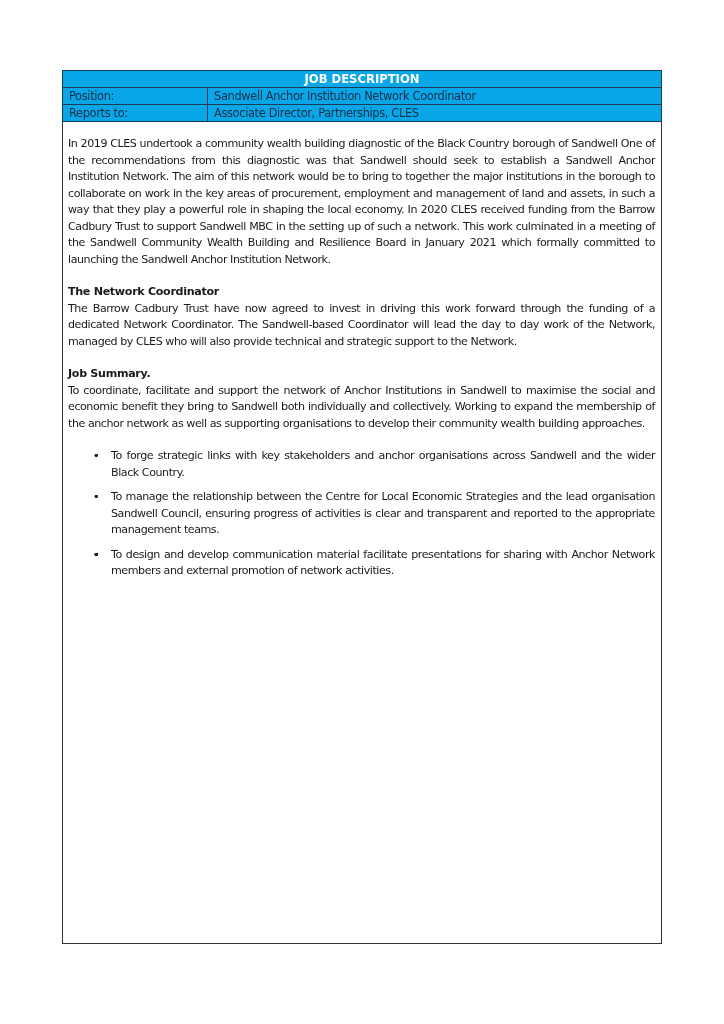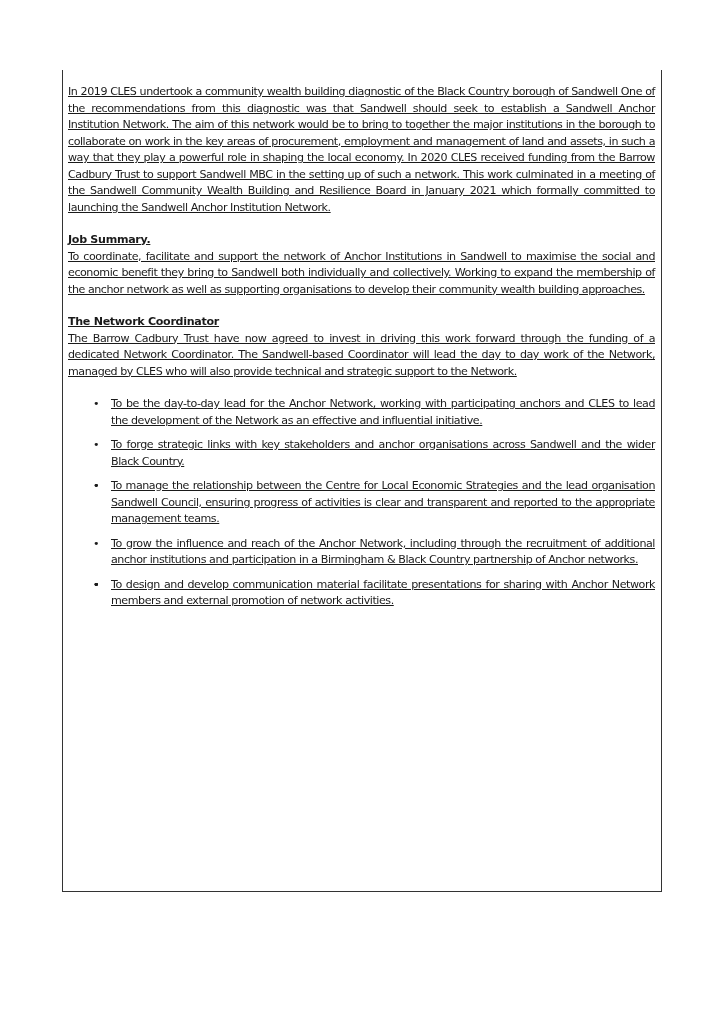--- a/index.html
+++ b/index.html
@@ -5,55 +5,70 @@
     html, body { margin: 0; padding: 0; background: #ffffff; }
     body { width: 724px; height: 1024px; position: relative; overflow: hidden;
       font-family: "DejaVu Sans", sans-serif; color: #1a1a1a; }
     .page { position: absolute; left: 62px; top: 70px; width: 600px; }
     .hdr { width: 600px; border-collapse: collapse; background: #0aa7e8; }
     .hdr td { border: 1px solid #1c3b55; padding: 0 6px; height: 16px; line-height: 16px;
       font-size: 11.4px; color: #153049; letter-spacing: -0.35px; white-space: nowrap; }
     .hdr .title { text-align: center; font-weight: bold; color: #ffffff; letter-spacing: 0; font-size: 11.6px; }
     .hdr .lbl { width: 132px; }
     .body { border: 1.5px solid #333; border-top: none; height: 822px; padding: 14px 6px 0 5px;
-      box-sizing: border-box; font-size: 11.1px; line-height: 16.5px; letter-spacing: -0.45px; text-decoration: underline; }
+      box-sizing: border-box; font-size: 11.1px; line-height: 16.5px; letter-spacing: -0.45px; }
     p { margin: 0; text-align: justify; }
     .intro { margin-bottom: 16px; }
     .sec-title { font-weight: bold; letter-spacing: -0.3px; }
     .sec { margin-bottom: 16px; }
     .duties-label { letter-spacing: -0.3px; }
     ul { list-style: none; margin: 0; padding: 0; }
     li { position: relative; padding-left: 43px; padding-right: 0; margin-bottom: 8px; text-align: justify; }
     .bullet { position: absolute; left: 25px; top: 0; }
   </style>
 </head>
 <body>
 
 <div class="page">
+  <table class="hdr">
+    <tbody>
+        <tr>
+      <td class="title" colspan="2">JOB DESCRIPTION</td>
+    </tr>
+    <tr>
+      <td class="lbl">Position:</td>
+      <td>Sandwell Anchor Institution Network Coordinator</td>
+    </tr>
+    <tr>
+      <td class="lbl">Reports to:</td>
+      <td>Associate Director, Partnerships, CLES</td>
+    </tr>
+  </tbody>
+    </table>
 
   <div class="body">
     <p class="intro">In 2019 CLES undertook a community wealth building diagnostic of the Black Country borough of Sandwell One of the recommendations from this diagnostic was that Sandwell should seek to establish a Sandwell Anchor Institution Network. The aim of this network would be to bring to together the major institutions in the borough to collaborate on work in the key areas of procurement, employment and management of land and assets, in such a way that they play a powerful role in shaping the local economy. In 2020 CLES received funding from the Barrow Cadbury Trust to support Sandwell MBC in the setting up of such a network. This work culminated in a meeting of the Sandwell Community Wealth Building and Resilience Board in January 2021 which formally committed to launching the Sandwell Anchor Institution Network.</p>
+
+    <div class="sec">
+      <div class="sec-title">The Network Coordinator</div>
+      <p>The Barrow Cadbury Trust have now agreed to invest in driving this work forward through the funding of a dedicated Network Coordinator. The Sandwell-based Coordinator will lead the day to day work of the Network, managed by CLES who will also provide technical and strategic support to the Network.</p>
+    </div>
 
     <div class="sec">
       <div class="sec-title">Job Summary.</div>
       <p>To coordinate, facilitate and support the network of Anchor Institutions in Sandwell to maximise the social and economic benefit they bring to Sandwell both individually and collectively. Working to expand the membership of the anchor network as well as supporting organisations to develop their community wealth building approaches.</p>
     </div>
 
-    <div class="sec">
-      <div class="sec-title">The Network Coordinator</div>
-      <p>The Barrow Cadbury Trust have now agreed to invest in driving this work forward through the funding of a dedicated Network Coordinator. The Sandwell-based Coordinator will lead the day to day work of the Network, managed by CLES who will also provide technical and strategic support to the Network.</p>
-    </div>
-
     <div>
       <ul>
-        <li><span class="bullet">•</span><span>To be the day-to-day lead for the Anchor Network, working with participating anchors and CLES to lead the development of the Network as an effective and influential initiative.</span></li>
+        <li><span class="bullet">•</span></li>
         <li><span class="bullet">•</span><span>To forge strategic links with key stakeholders and anchor organisations across Sandwell and the wider Black Country.</span></li>
         <li><span class="bullet">•</span></li>
         <li><span class="bullet">•</span><span>To manage the relationship between the Centre for Local Economic Strategies and the lead organisation Sandwell Council, ensuring progress of activities is clear and transparent and reported to the appropriate management teams.</span></li>
-        <li><span class="bullet">•</span><span>To grow the influence and reach of the Anchor Network, including through the recruitment of additional anchor institutions and participation in a Birmingham &amp; Black Country partnership of Anchor networks.</span></li>
+        <li><span class="bullet">•</span></li>
         <li><span class="bullet">•</span></li>
         <li><span class="bullet">•</span></li>
         <li><span class="bullet">•</span></li>
         <li><span class="bullet">•</span><span>To design and develop communication material facilitate presentations for sharing with Anchor Network members and external promotion of network activities.</span></li>
       </ul>
     </div>
   </div>
 </div>
 
 </body></html>

